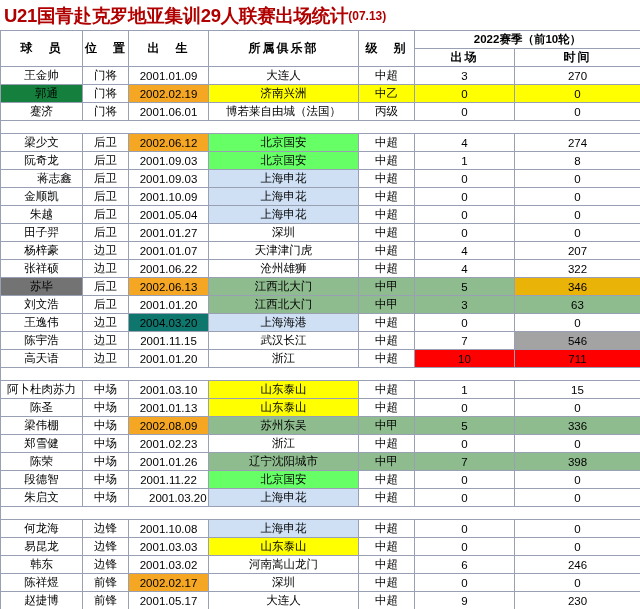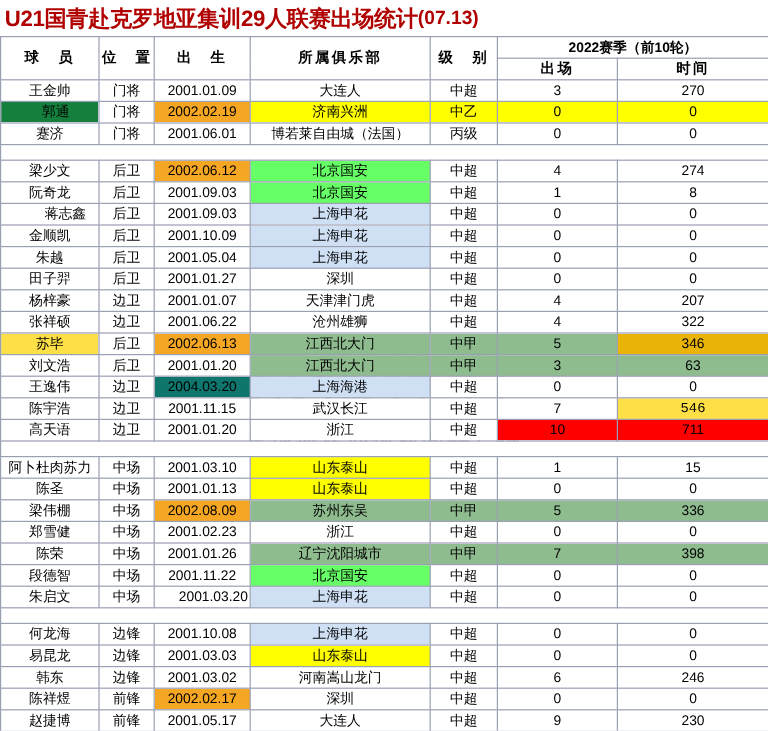--- a/index.html
+++ b/index.html
@@ -28,21 +28,21 @@
   .title-bar{
     padding:3px 4px 2px 4px;
     white-space:nowrap;
     position:relative;z-index:6;
   }
   .title-main{
     font-size:18.5px;font-weight:bold;color:#b00000;
     letter-spacing:-0.3px;
   }
   .title-date{
-    font-size:16px;font-weight:bold;color:#b00000;
+    font-size:12px;font-weight:bold;color:#b00000;
     vertical-align:2px;
   }
   table{
     border-collapse:collapse;
     width:640px;
     table-layout:fixed;
     position:relative;z-index:6;
     font-size:11.5px;
   }
   col.c0{width:82px;}
@@ -205,21 +205,21 @@
       <tr>
         <td style="background: rgb(255, 255, 255);">张祥硕</td>
         <td style="background: rgb(255, 255, 255);">边卫</td>
         <td style="background: rgb(255, 255, 255);">2001.06.22</td>
         <td style="background: rgb(255, 255, 255);">沧州雄狮</td>
         <td style="background: rgb(255, 255, 255);">中超</td>
         <td style="background: rgb(255, 255, 255);">4</td>
         <td style="background: rgb(255, 255, 255);">322</td>
       </tr>
       <tr>
-        <td style="background: #fde047; margin-top: 48px;">苏毕</td>
+        <td style="background: #737373; margin-top: 48px;">苏毕</td>
         <td style="background: rgb(255, 255, 255);">后卫</td>
         <td style="background: rgb(245, 166, 35);">2002.06.13</td>
         <td style="background: rgb(143, 188, 143);">江西北大门</td>
         <td style="background: rgb(143, 188, 143);">中甲</td>
         <td style="background: rgb(143, 188, 143);">5</td>
         <td style="background: #eab308;">346</td>
       </tr>
       <tr>
         <td style="background: rgb(255, 255, 255);">刘文浩</td>
         <td style="background: rgb(255, 255, 255);">后卫</td>
@@ -238,21 +238,21 @@
         <td style="background: rgb(255, 255, 255);">0</td>
         <td style="background: rgb(255, 255, 255);">0</td>
       </tr>
       <tr>
         <td style="background: rgb(255, 255, 255);">陈宇浩</td>
         <td style="background: rgb(255, 255, 255);">边卫</td>
         <td style="background: rgb(255, 255, 255);">2001.11.15</td>
         <td style="background: rgb(255, 255, 255);">武汉长江</td>
         <td style="background: rgb(255, 255, 255);">中超</td>
         <td style="background: rgb(255, 255, 255);">7</td>
-        <td style="background: #fde047; font-family: Liberation Mono, monospace;">546</td>
+        <td style="background: #a3a3a3;">546</td>
       </tr>
       <tr>
         <td style="background: rgb(255, 255, 255);">高天语</td>
         <td style="background: rgb(255, 255, 255);">边卫</td>
         <td style="background: rgb(255, 255, 255);">2001.01.20</td>
         <td style="background: rgb(255, 255, 255);">浙江</td>
         <td style="background: rgb(255, 255, 255);">中超</td>
         <td style="background: rgb(255, 0, 0);">10</td>
         <td style="background: rgb(255, 0, 0);">711</td>
       </tr>

